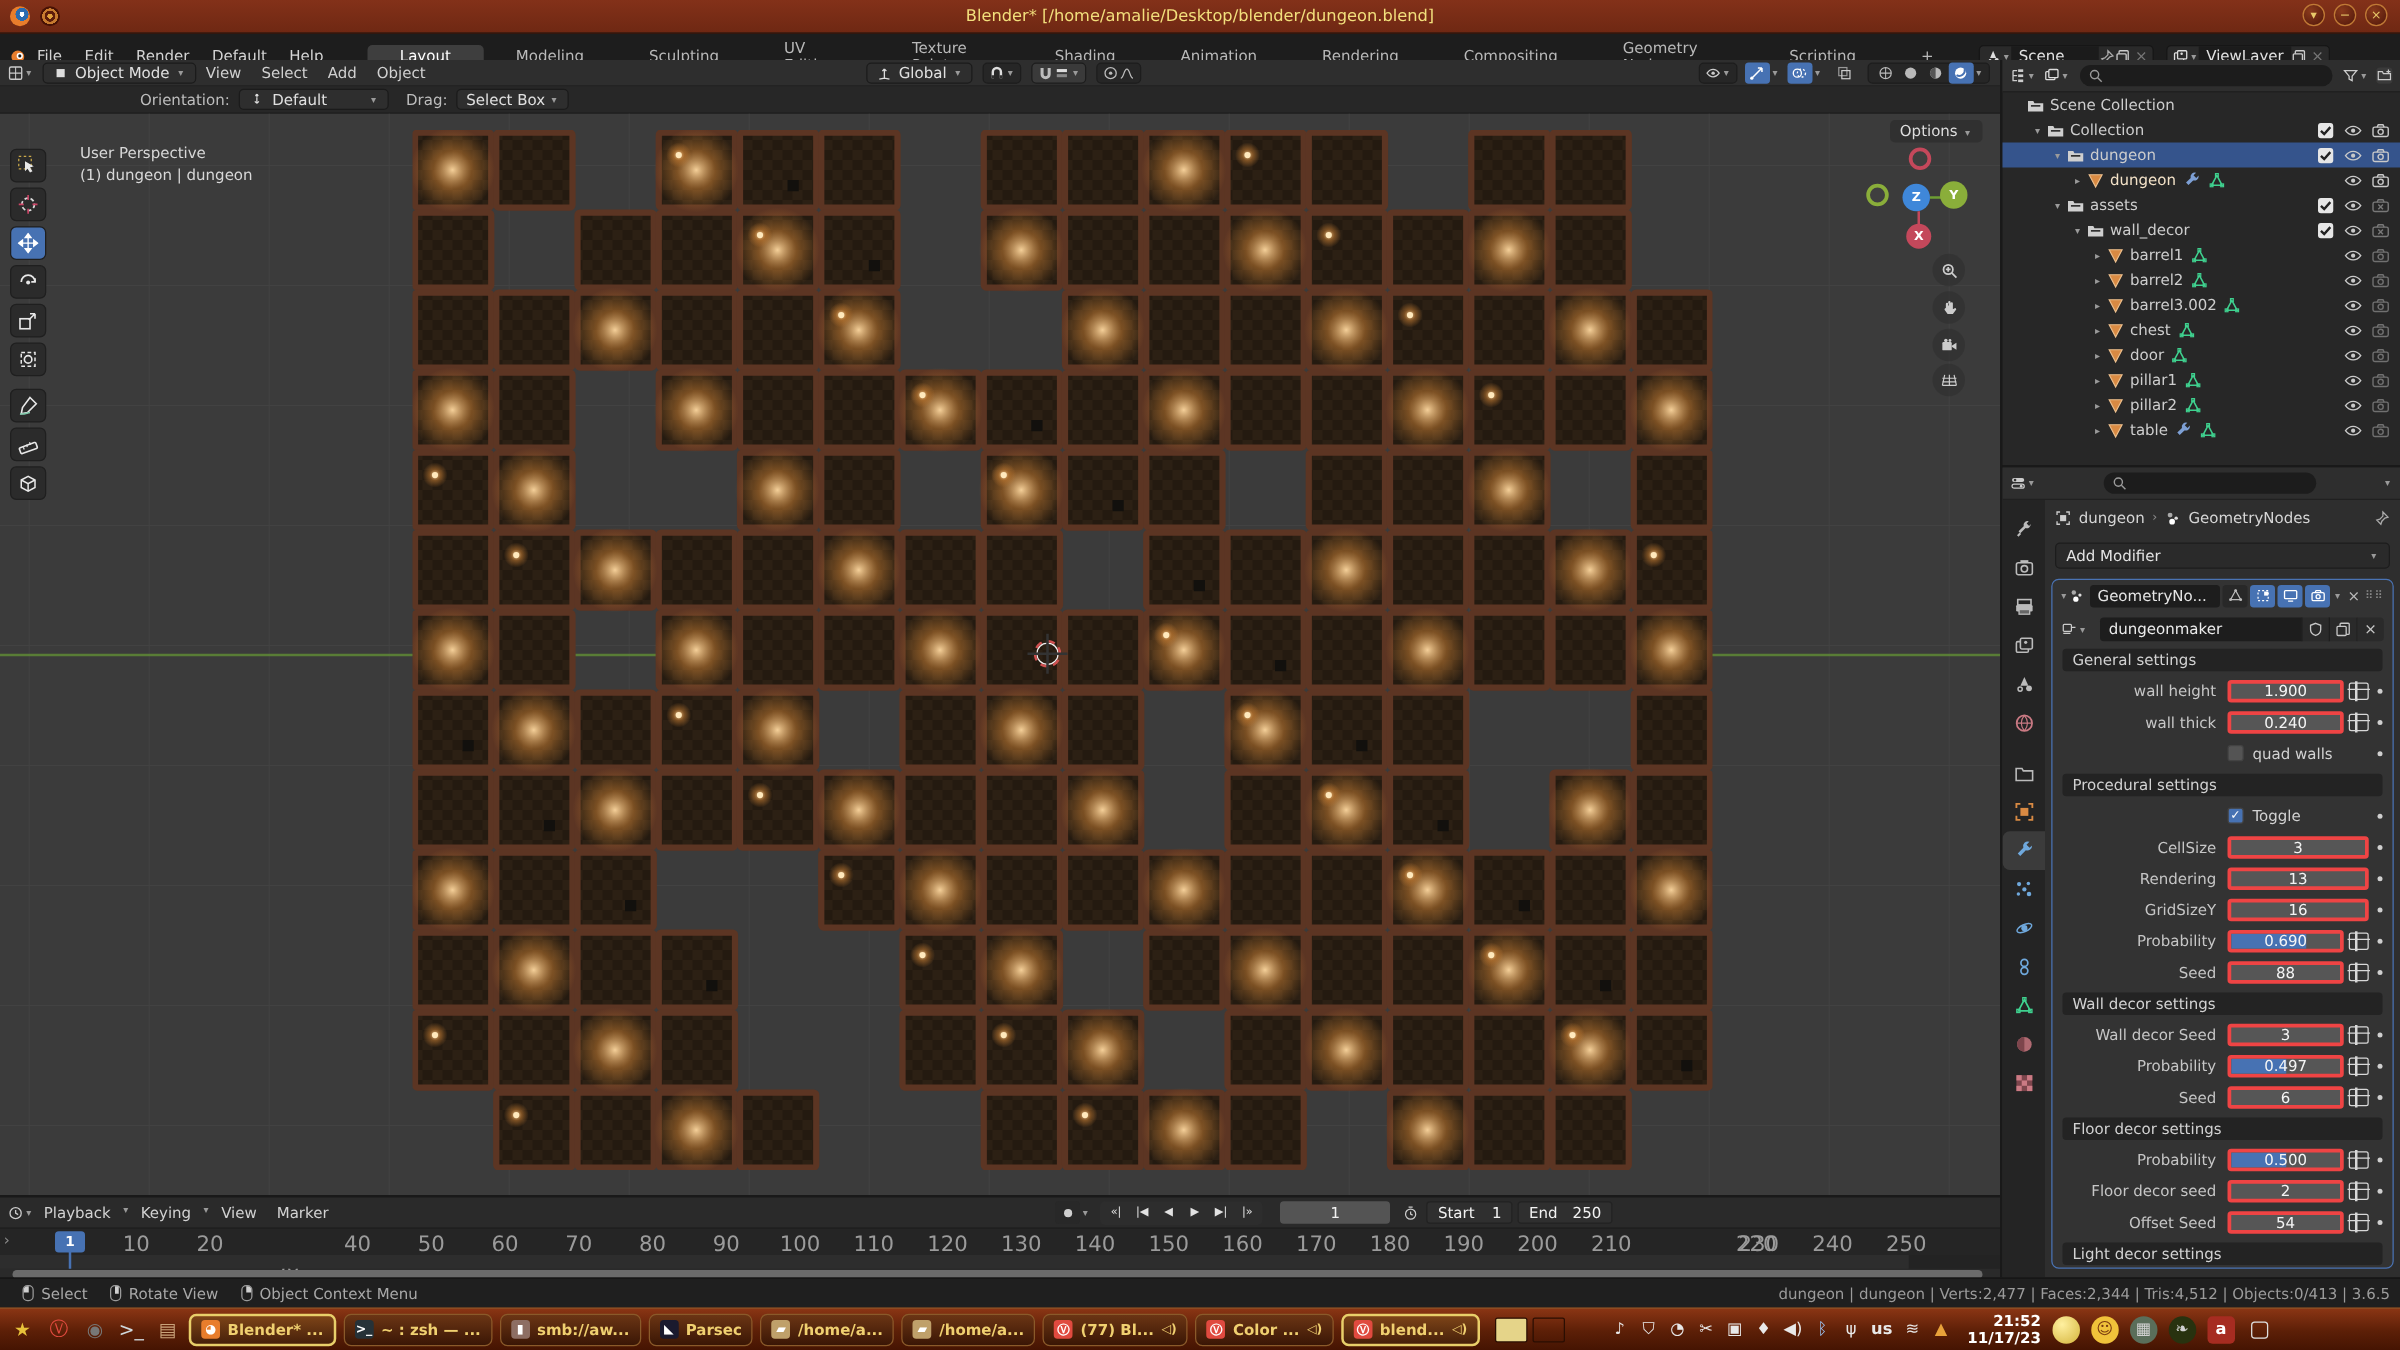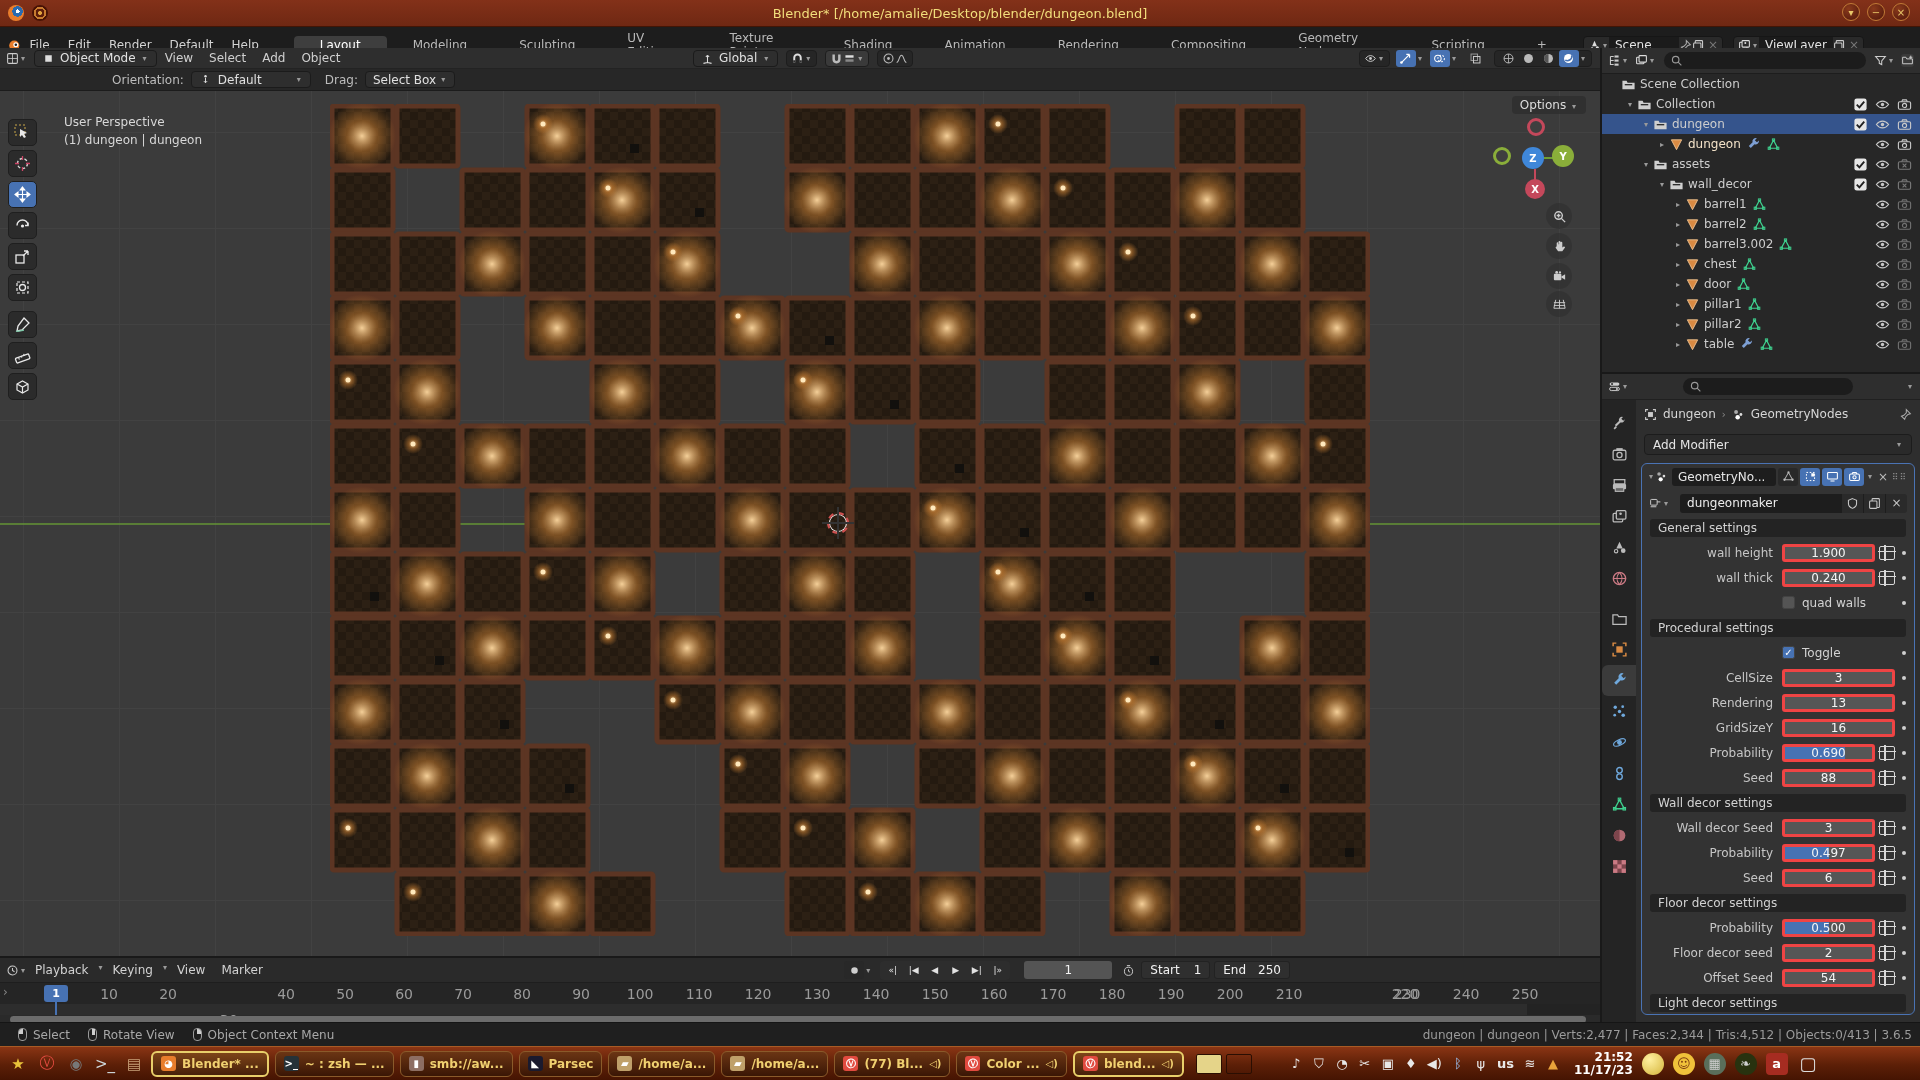--- a/index.html
+++ b/index.html
@@ -106,21 +106,21 @@
   .linkico:after{content:"";position:absolute;left:-2px;top:4px;right:-2px;height:1.5px;background:#d8d8d8;}
   .pdot{width:4px;height:4px;border-radius:50%;background:#cfcfcf;margin-left:7px;flex:none;}
   .cbx{width:13px;height:13px;border-radius:2.5px;background:#545454;border:1px solid #434343;flex:none;display:flex;align-items:center;justify-content:center;font-size:10px;color:#fff;}
   .cbx.on{background:#4772b3;}
   .cblab{margin-left:7px;color:#d2d2d2;flex:1;}
   
   #timeline{left:0;top:956px;width:1600px;height:66px;background:#2a2a2a;border-top:2px solid #191919;}
   #tl-header{height:24px;display:flex;align-items:center;}
   #tl-header .menu{padding:0 8px;color:#d2d2d2;}
   #tl-ruler{position:relative;height:22px;background:#252525;border-top:1px solid #1e1e1e;}
-  .tick{position:absolute;top:3px;color:#9b9b9b;font-size:14px;transform:translateX(-50%);}
+  .tick{position:absolute;top:3px;color:#9b9b9b;font-size:17px;transform:translateX(-50%);}
   #tl-cells{position:relative;height:11px;background:#2d2d2d;}
   #tl-after{position:absolute;top:0;bottom:0;right:0;background:#202020cc;}
   #playhead{position:absolute;left:45px;top:2px;width:24px;height:17px;background:#4772b3;border-radius:3px;color:#fff;font-size:11px;display:flex;align-items:center;justify-content:center;font-weight:bold;}
   #playline{position:absolute;left:55px;top:19px;width:2px;height:25px;background:#4772b3;}
   #tl-scroll{position:relative;height:9px;margin-top:0;}
   #tl-scroll .bar{position:absolute;left:10px;right:14px;top:1px;height:7px;background:#6b6b6b;border-radius:4px;}
   .tfield{height:18px;background:#545454;border-radius:3px;display:flex;align-items:center;justify-content:center;color:#f2f2f2;padding:0 8px;}
   .tfield.dark{background:#2f2f2f;border:1px solid #222;}
   .transport{display:flex;align-items:center;background:#2d2d2d;border-radius:4px;height:19px;margin-left:8px;padding:0 2px;}
   .tbtn{width:21px;height:17px;display:flex;align-items:center;justify-content:center;color:#e2e2e2;font-size:9px;}

